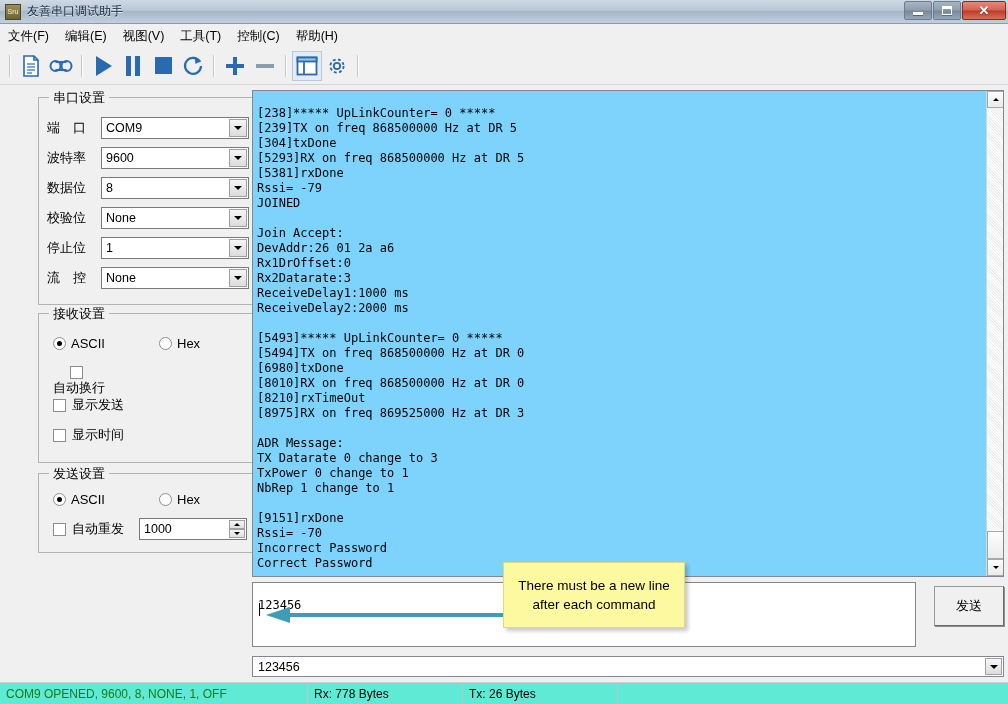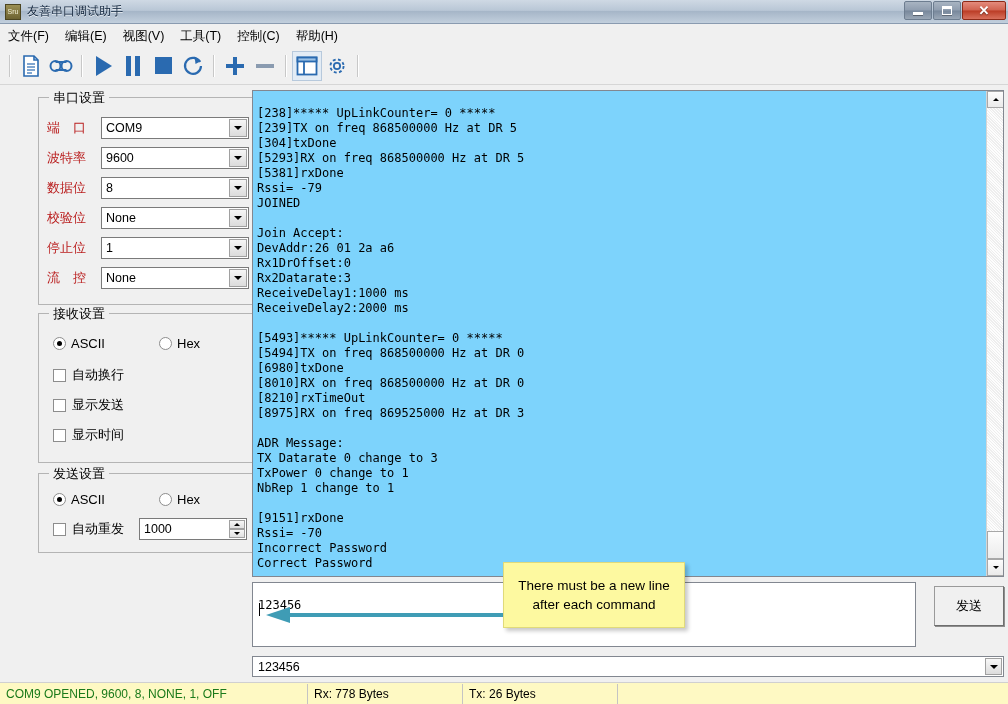--- a/index.html
+++ b/index.html
@@ -154,21 +154,21 @@
   #gb-recv   { left: 10px; top: 225px; width: 233px; height: 150px; }
   #gb-send   { left: 10px; top: 385px; width: 233px; height: 80px; }
 
   .field-row {
     position: absolute;
     display: flex; align-items: center;
     height: 24px;
   }
   .field-label {
     width: 62px;
-    font-size: 13px; color: #b91c1c;
+    font-size: 13px; color: #000000;
     font-family: "Liberation Sans", sans-serif;
     padding-left: 8px;
     box-sizing: border-box;
     white-space: nowrap;
     letter-spacing: 0px;
   }
   .combo {
     width: 148px; height: 22px;
     background: #fff;
     border: 1px solid #7a7a7a;
@@ -402,21 +402,21 @@
     background: linear-gradient(to bottom, #f8f8f8, #dcdcdc);
     border: 1px solid #a0a0a0;
     box-sizing: border-box;
     display: flex; align-items: center; justify-content: center;
   }
 
   
   .statusbar {
     position: absolute; left: 0; bottom: 0;
     width: 1008px; height: 22px;
-    background: #fef9c3;
+    background: #5eead4;
     border-top: 1px solid #d0d0d0;
     display: flex; align-items: center;
     box-sizing: border-box;
   }
   .sb-cell {
     height: 20px;
     display: flex; align-items: center;
     padding-left: 6px;
     border-right: 1px solid #c4c4c4;
     box-sizing: border-box;
@@ -640,21 +640,21 @@
 
       <div class="radio-row" style="left:14px; top:22px;">
         <span class="radio checked"></span>
         <span class="opt-label">ASCII</span>
       </div>
       <div class="radio-row" style="left:120px; top:22px;">
         <span class="radio"></span>
         <span class="opt-label">Hex</span>
       </div>
 
-      <div class="check-row" style="left:14px; top:52px;">
+      <div class="check-row" style="left:14px; top:52px;flex-direction:column;">
         <span class="checkbox"></span>
         <span class="opt-label">自动换行</span>
       </div>
       <div class="check-row" style="left:14px; top:82px;">
         <span class="checkbox"></span>
         <span class="opt-label">显示发送</span>
       </div>
       <div class="check-row" style="left:14px; top:112px;">
         <span class="checkbox"></span>
         <span class="opt-label">显示时间</span>

